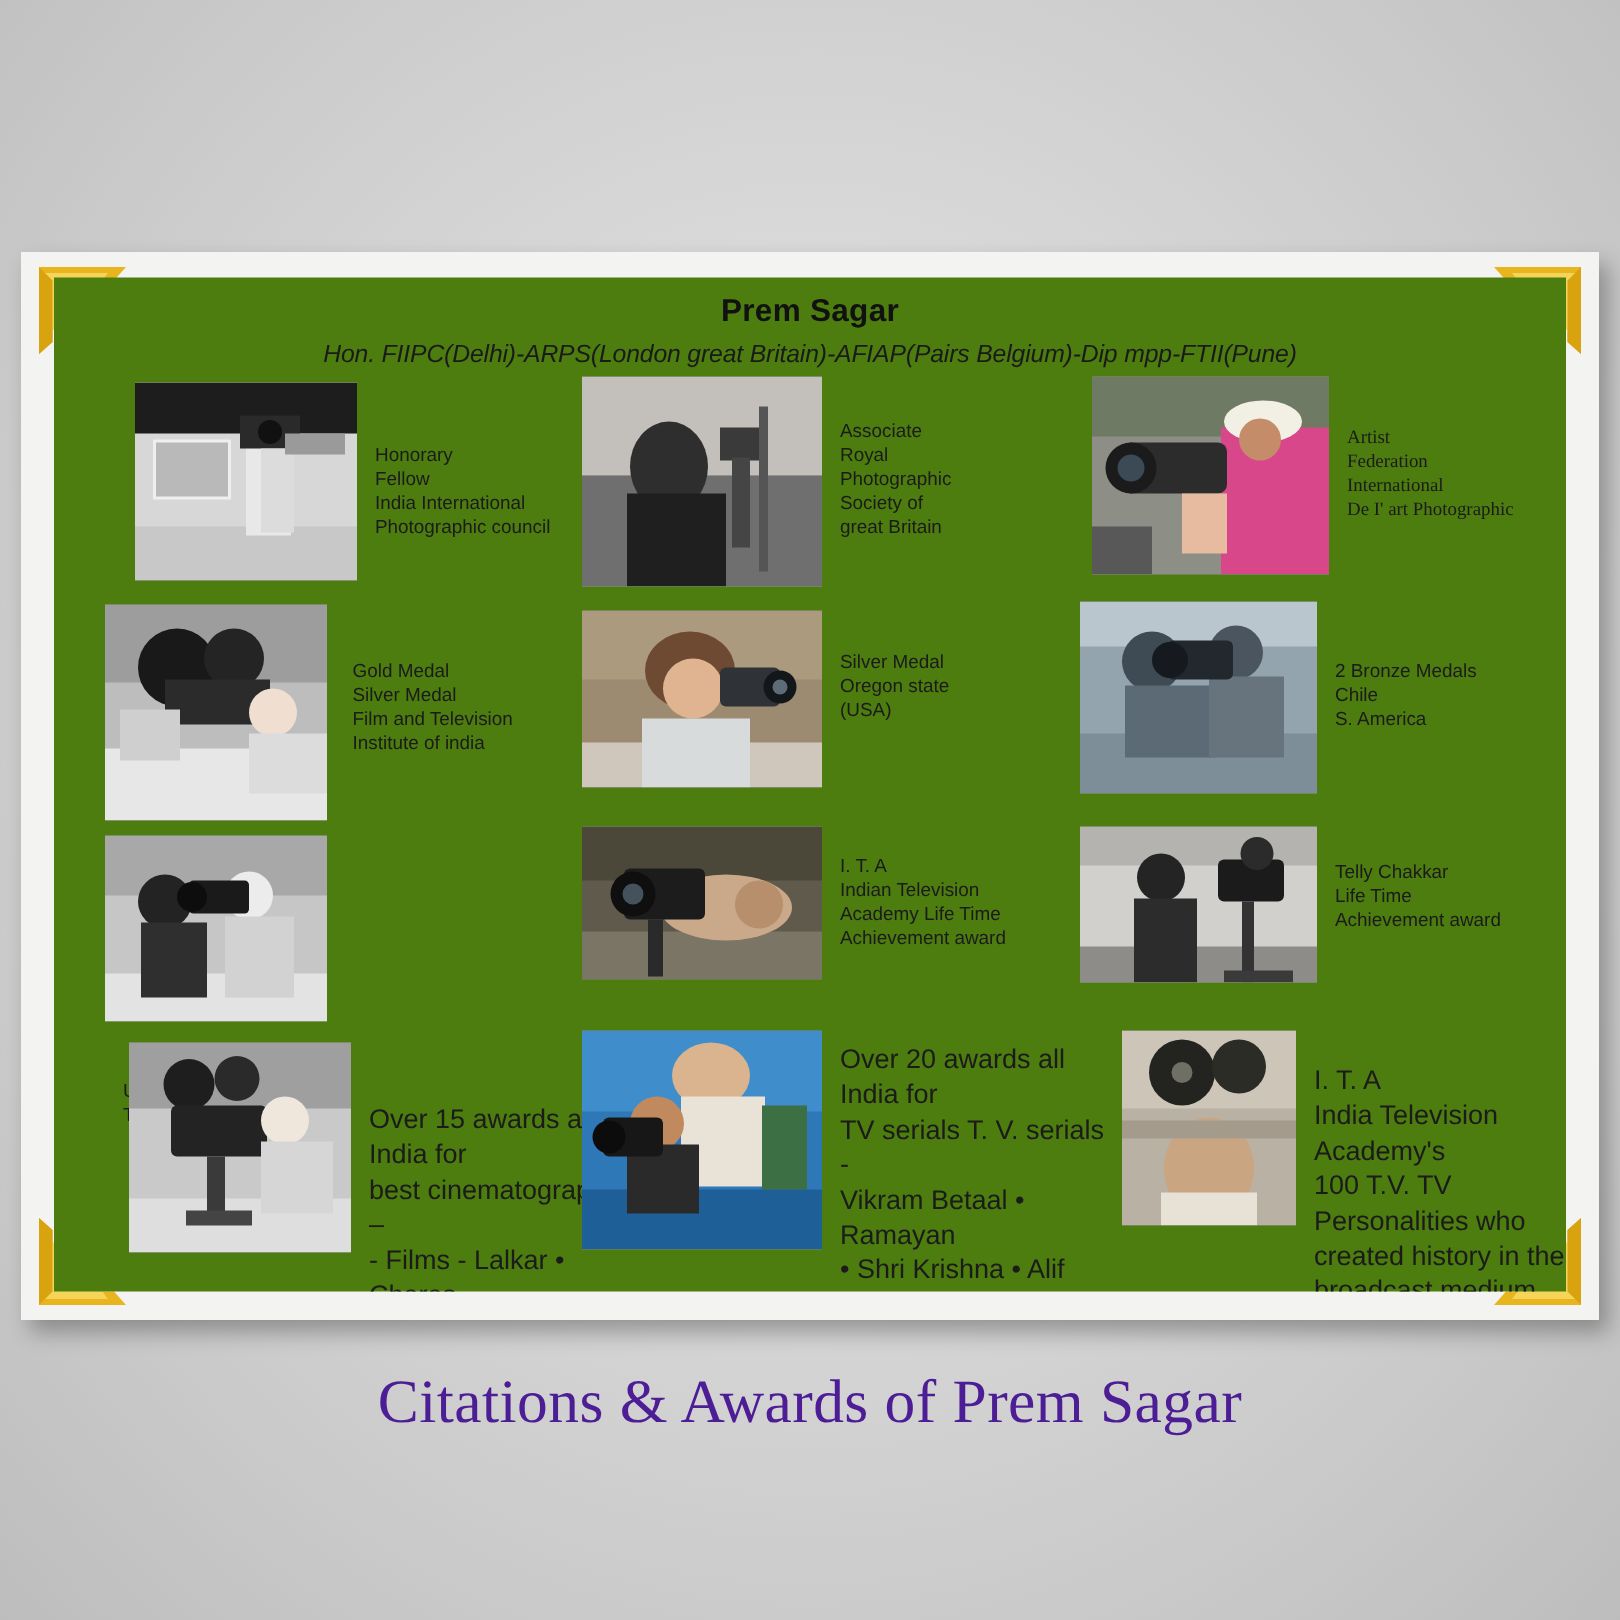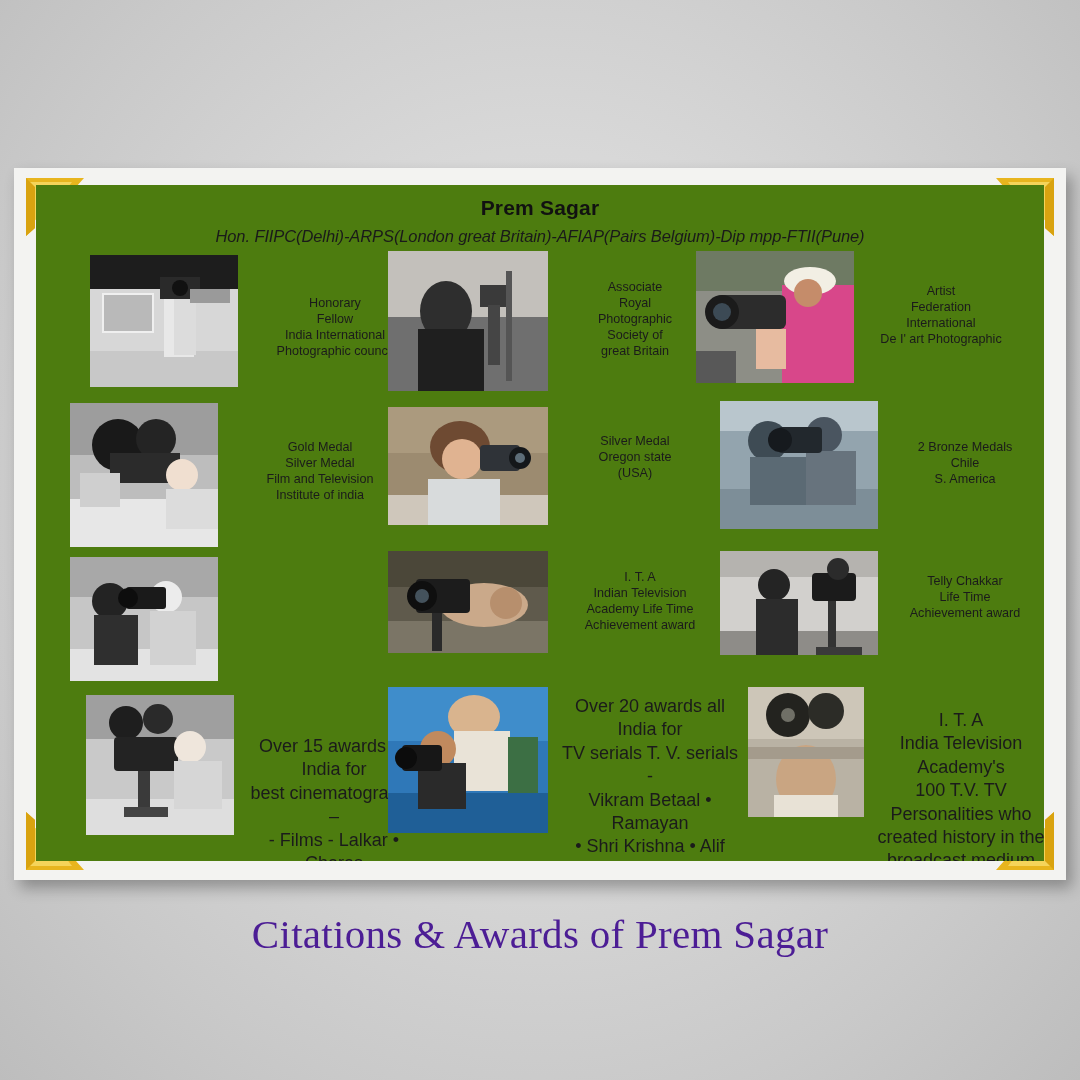--- a/index.html
+++ b/index.html
@@ -70,21 +70,20 @@
     position: absolute;
     left: 0;
     top: 70px;
     width: 1008px;
     height: 606px;
   }
   .award-item {
     position: absolute;
     display: flex;
     align-items: flex-start;
-    text-align: center;
   }
   .award-photo {
     flex: 0 0 auto;
     position: relative;
     overflow: hidden;
     background: #8c8c8c;
   }
   .award-photo .ph-svg { position:absolute; left:0; top:0; width:100%; height:100%; }
   .award-text {
     font-size: 12.6px;
@@ -186,21 +185,21 @@
             <rect x="118" y="20" width="6" height="110" fill="#555"></rect>
           </svg>
         </div>
         <div class="award-text" style="width:150px; padding-top:28px;">Associate
 Royal
 Photographic
 Society of
 great Britain</div>
       </div>
 
-      <div class="award-item" style="left:660px; top:-4px;">
+      <div class="award-item" style="left:692px; top:-4px;font-family:Liberation Serif, serif;">
         <div class="award-photo" style="width:158px;height:132px;">
           <svg class="ph-svg" viewBox="0 0 158 132" preserveAspectRatio="none">
             <rect width="158" height="132" fill="#8d8e86"></rect>
             <rect x="0" y="0" width="158" height="40" fill="#6e7a63"></rect>
             <rect x="86" y="34" width="72" height="98" fill="#d8478a"></rect>
             <ellipse cx="114" cy="30" rx="26" ry="14" fill="#f2efe4"></ellipse>
             <circle cx="112" cy="42" r="14" fill="#c58c6a"></circle>
             <rect x="20" y="44" width="70" height="34" rx="6" fill="#2c2c2c"></rect>
             <circle cx="26" cy="61" r="17" fill="#1b1b1b"></circle>
             <circle cx="26" cy="61" r="9" fill="#3c4a55"></circle>

